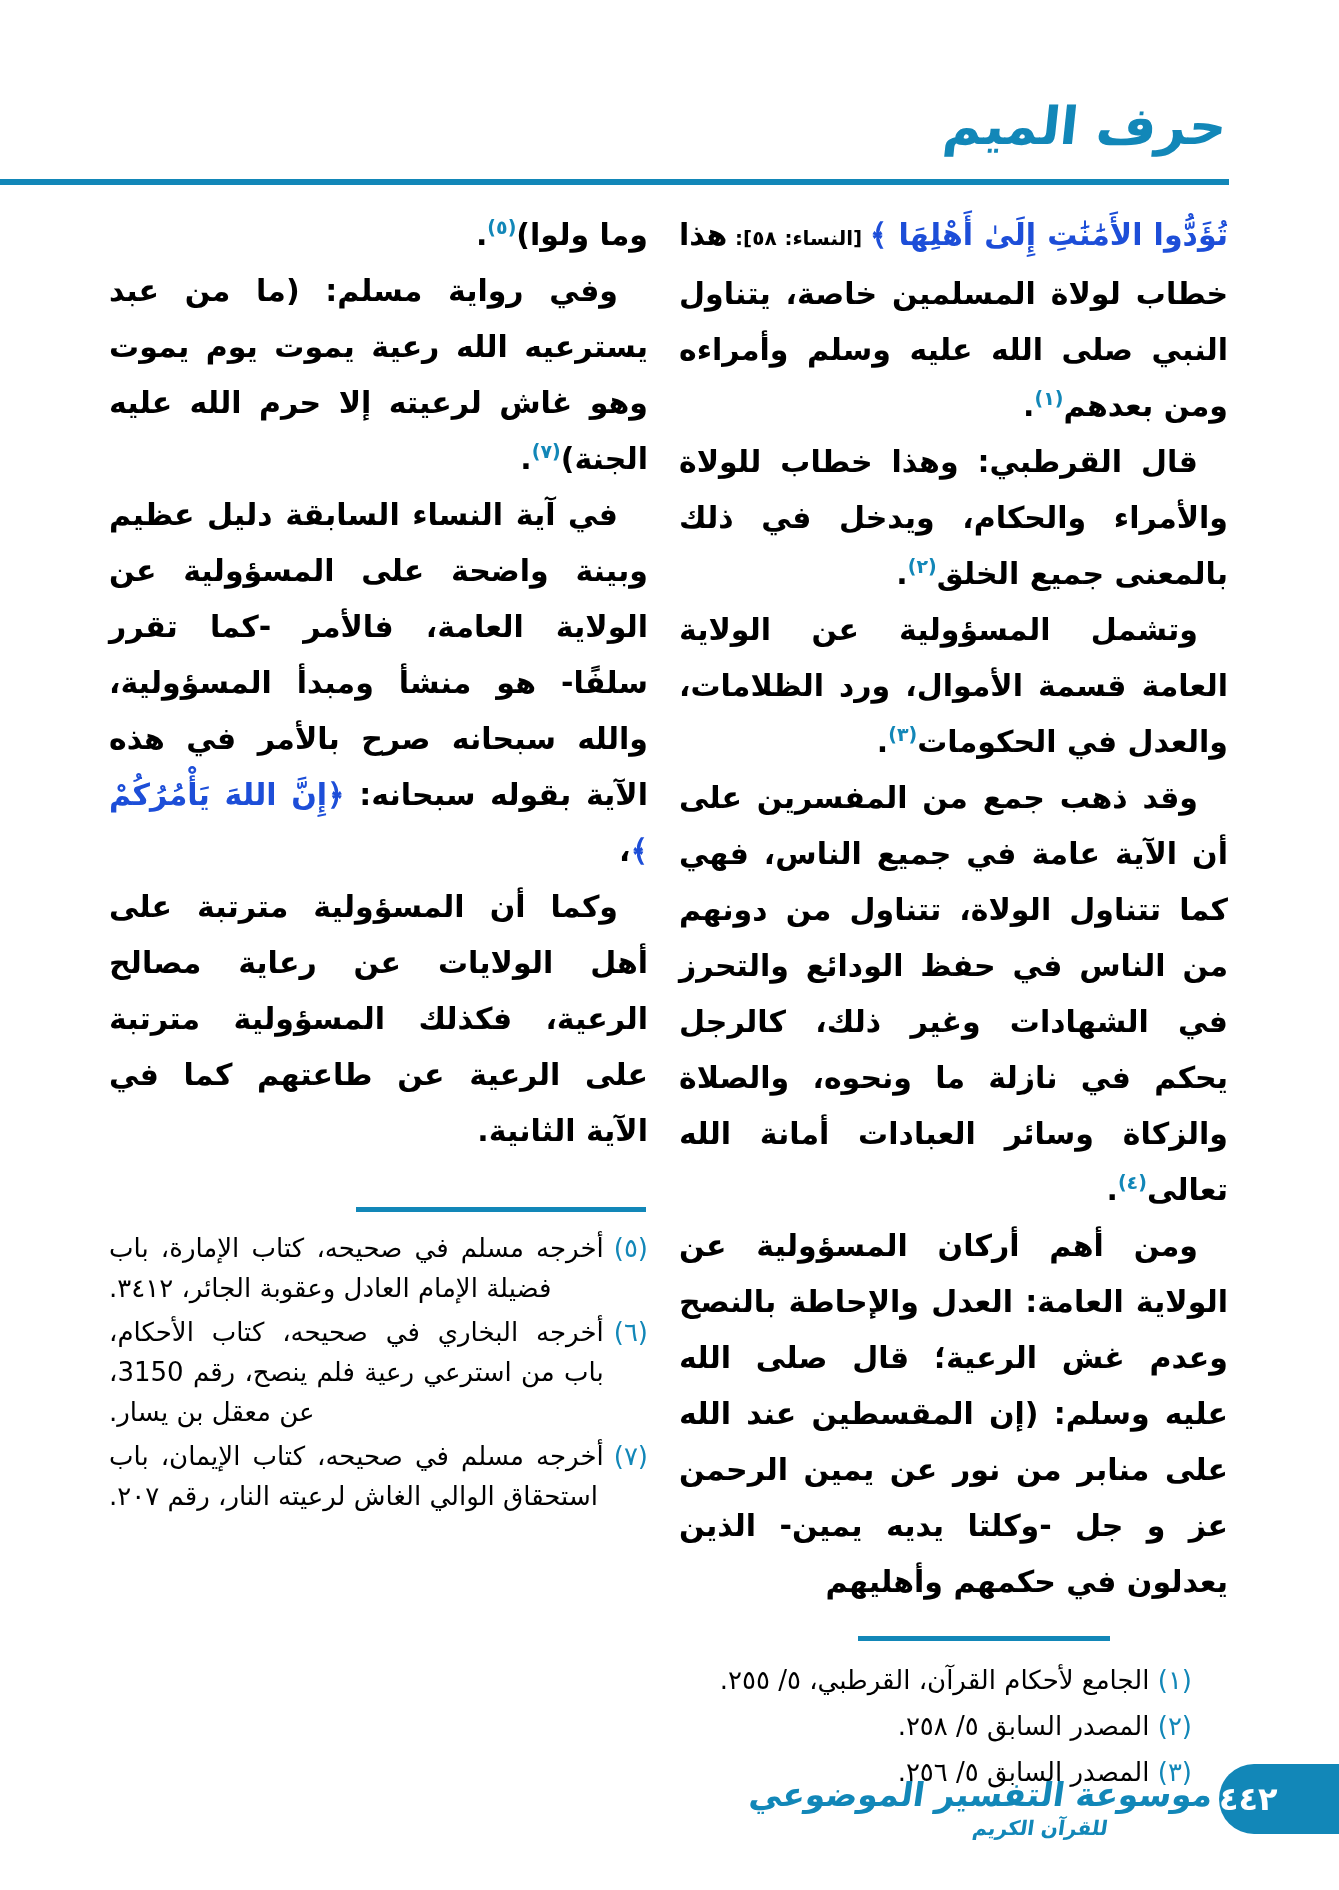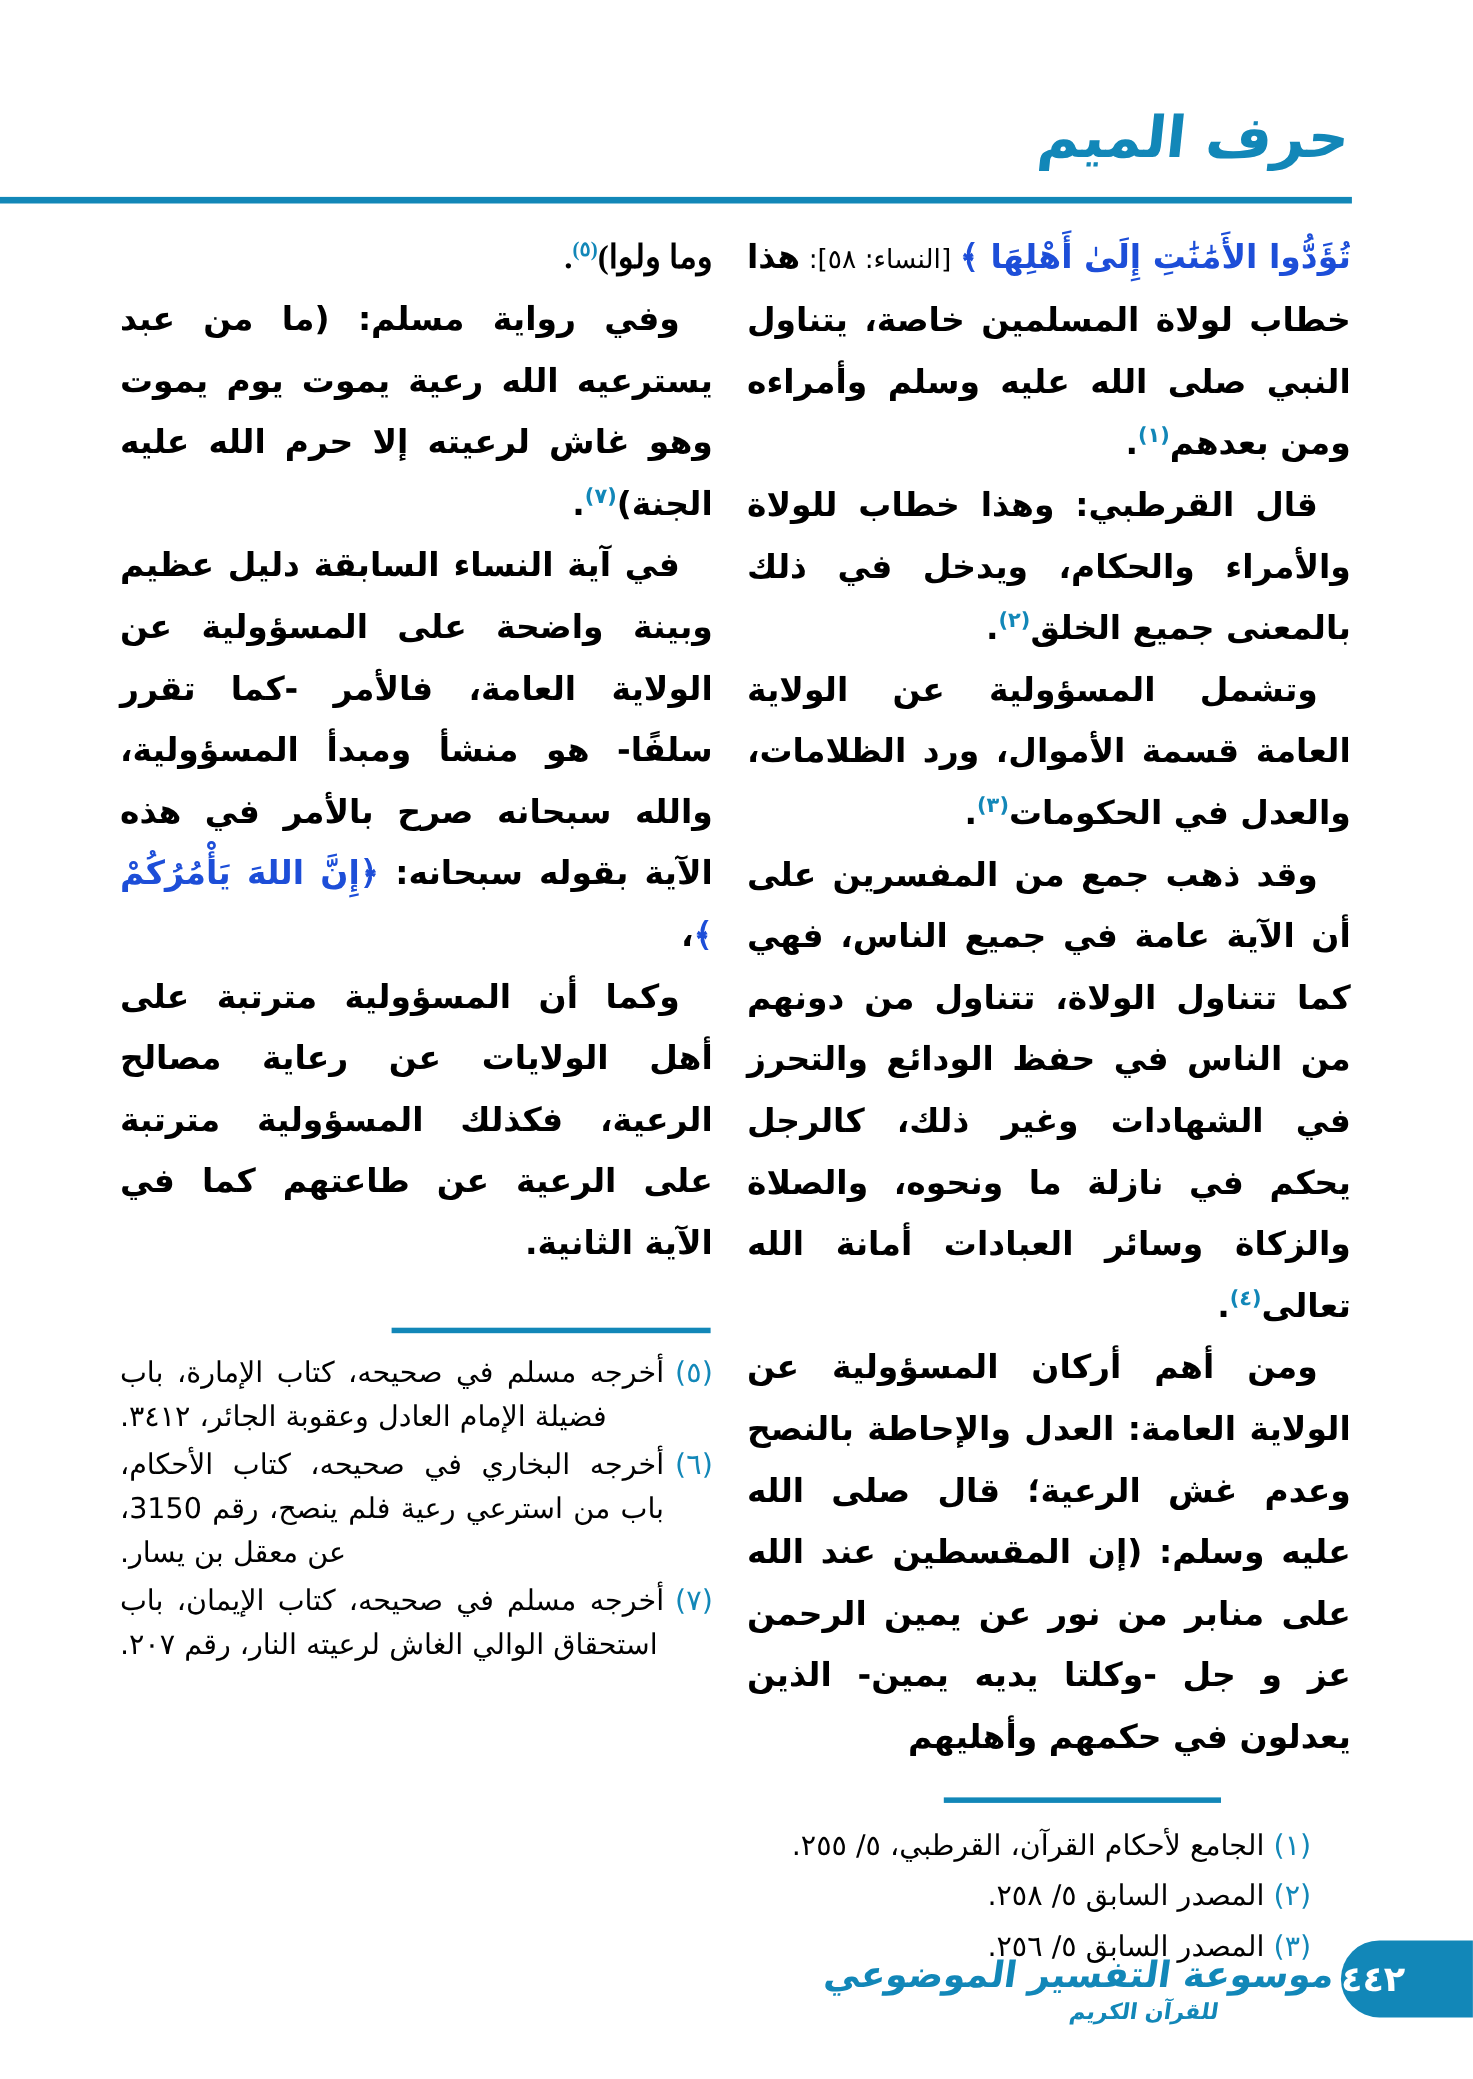--- a/index.html
+++ b/index.html
@@ -18,23 +18,23 @@
   }
   
   .col{
     position:absolute; top:207px; font-size:30px; font-weight:bold; line-height:56px;
     text-align:justify;
   }
   .col-right{ right:111px; width:549px; }
   .col-left{ left:109px; width:539px; }
   .para{ margin:0; }
   .para.indent{ text-indent:30px; }
-  .para.flush-right{ text-align:right;font-family:Liberation Serif, serif; }
+  .para.flush-right{ text-align:right; }
   .verse{ color:#1d4ed8; }
-  .ref{ font-weight:normal; font-size:24px; }
+  .ref{ font-weight:bold; font-size:20px; }
   sup.fnref{ color:#1287b8; font-size:19px; line-height:0; }
   
   .fn-sep{ height:5px; background:#1287b8; }
   .fn-sep-right{ width:252px; margin:26px 118px 16px auto; }
   .fn-sep-left{ width:290px; margin:48px 2px 16px auto; }
   
   .footnotes{ font-weight:normal; font-size:26px; }
   .fn-num{ color:#1287b8; white-space:nowrap; }
   .footnotes-right{ text-align:right; line-height:46px; padding-left:0; padding-right:36px; }
   .fnote-line{ margin:0; }

